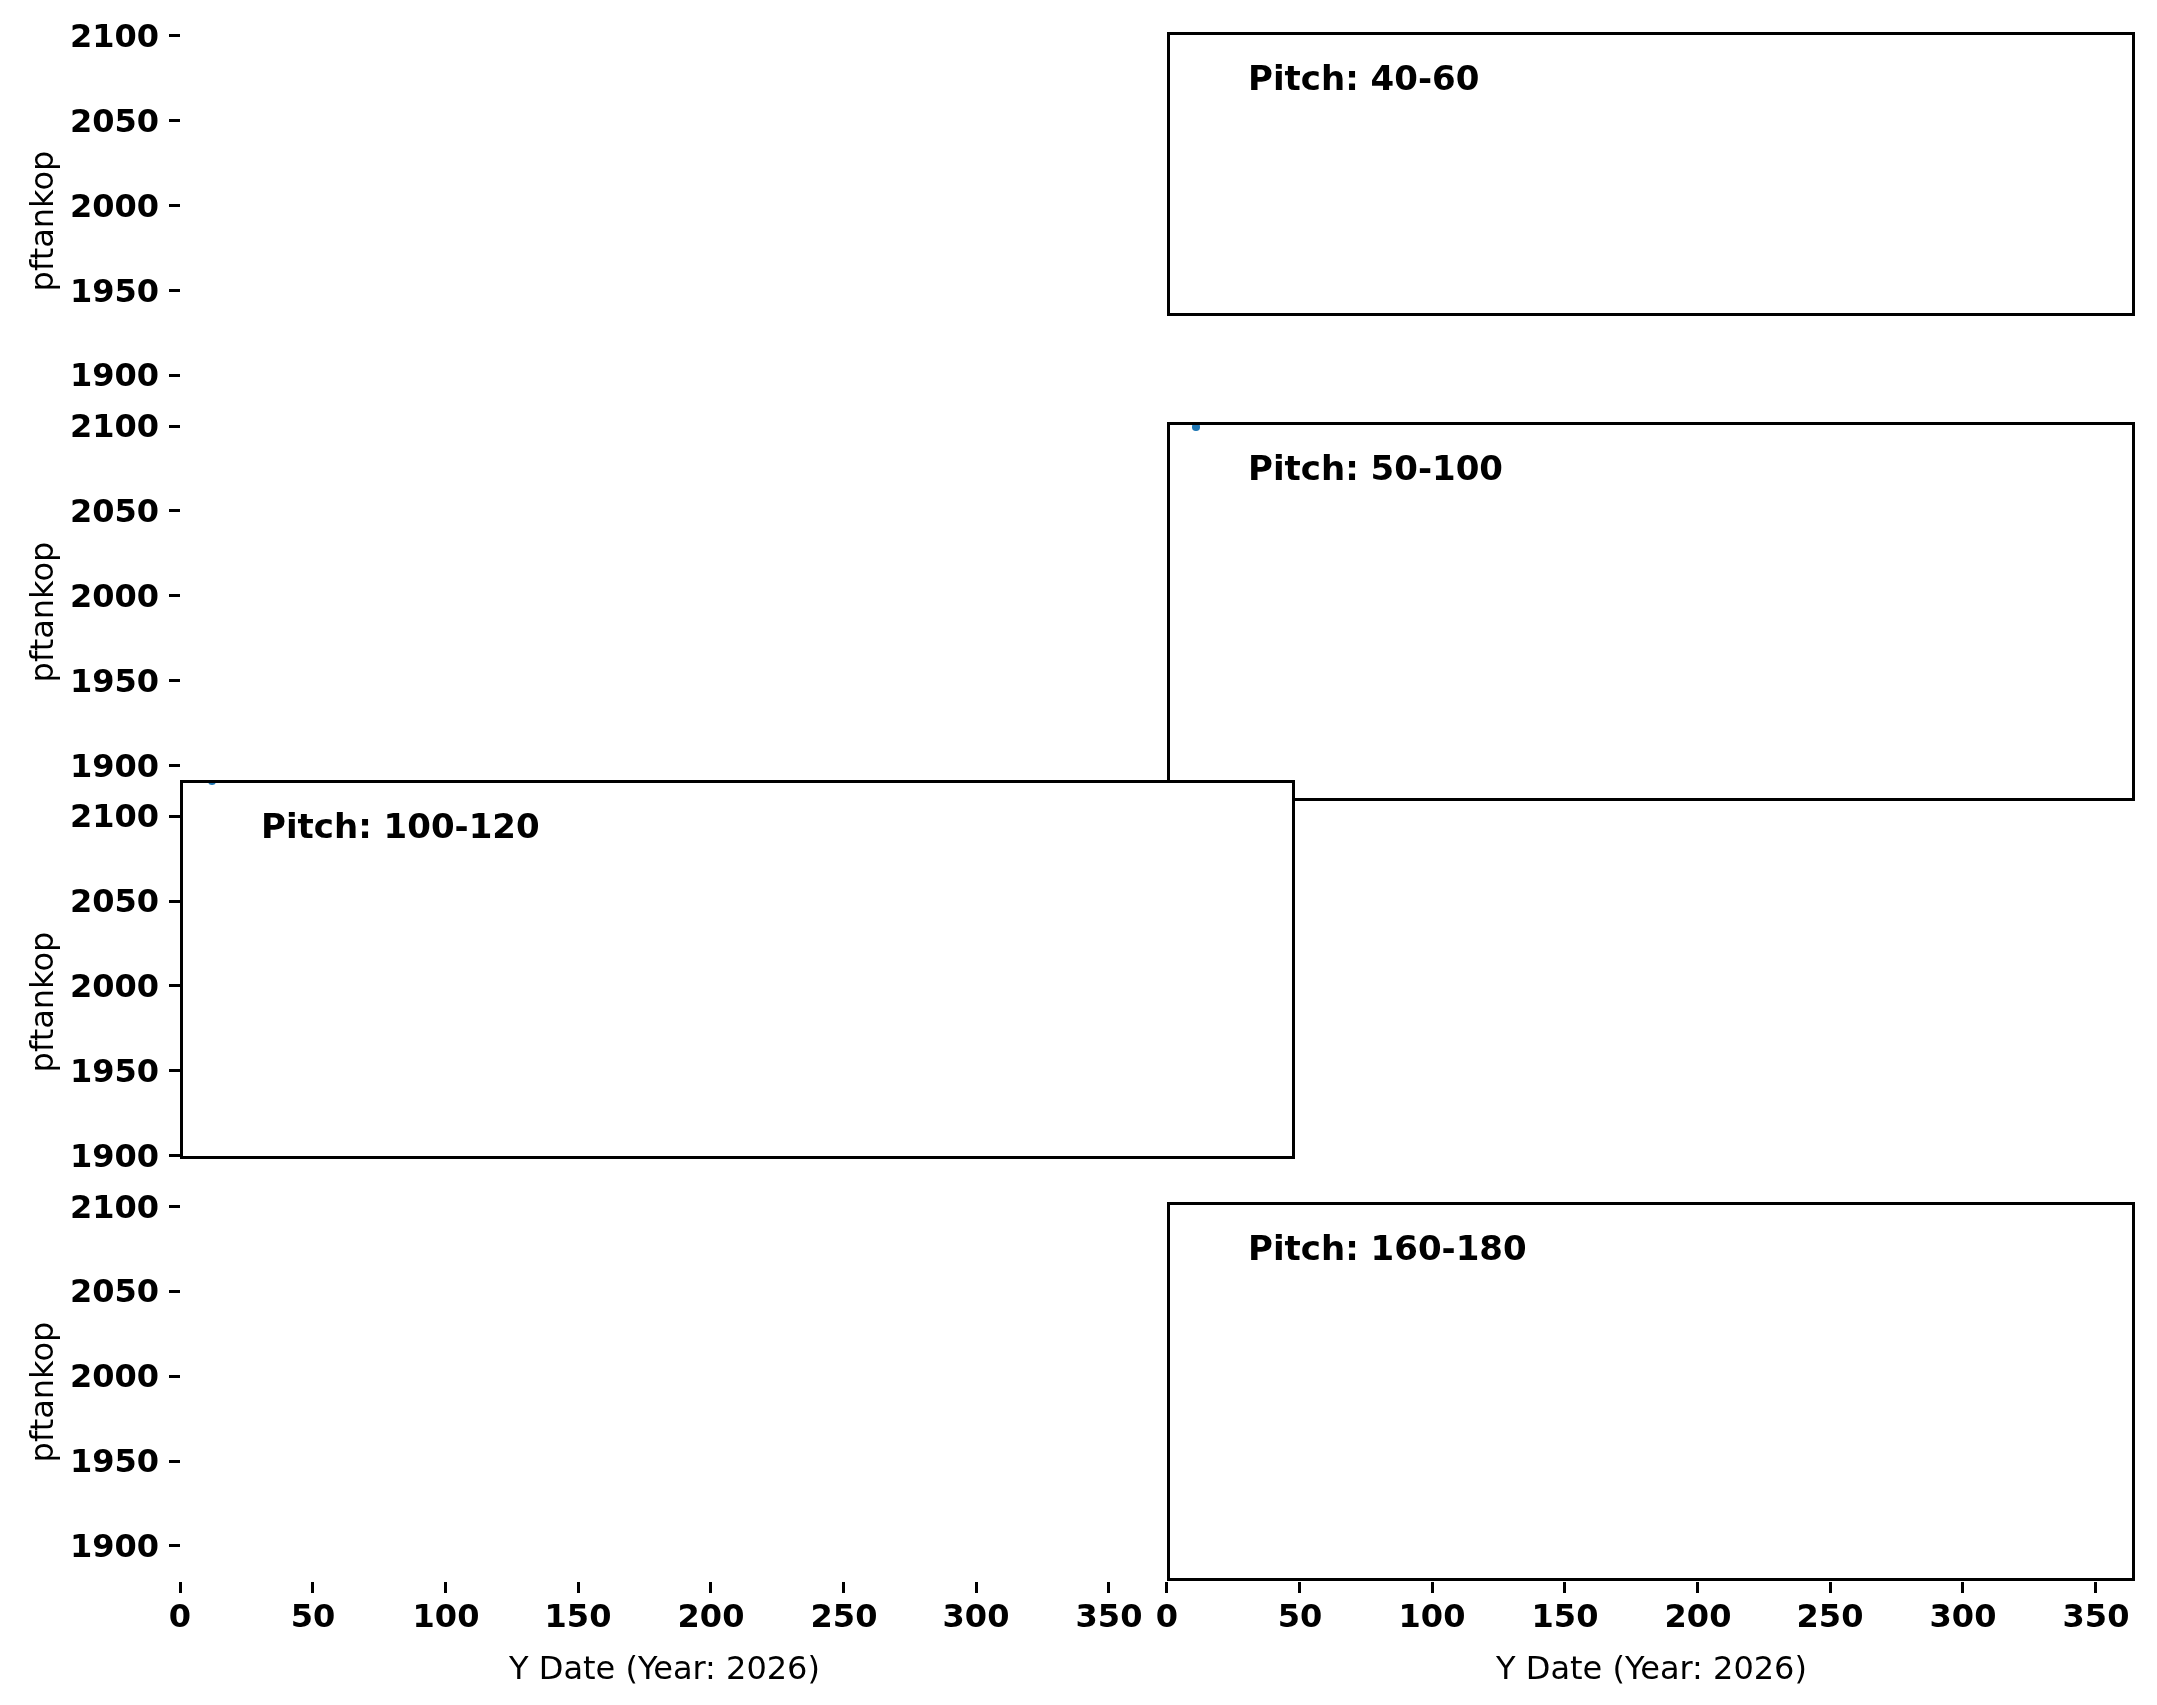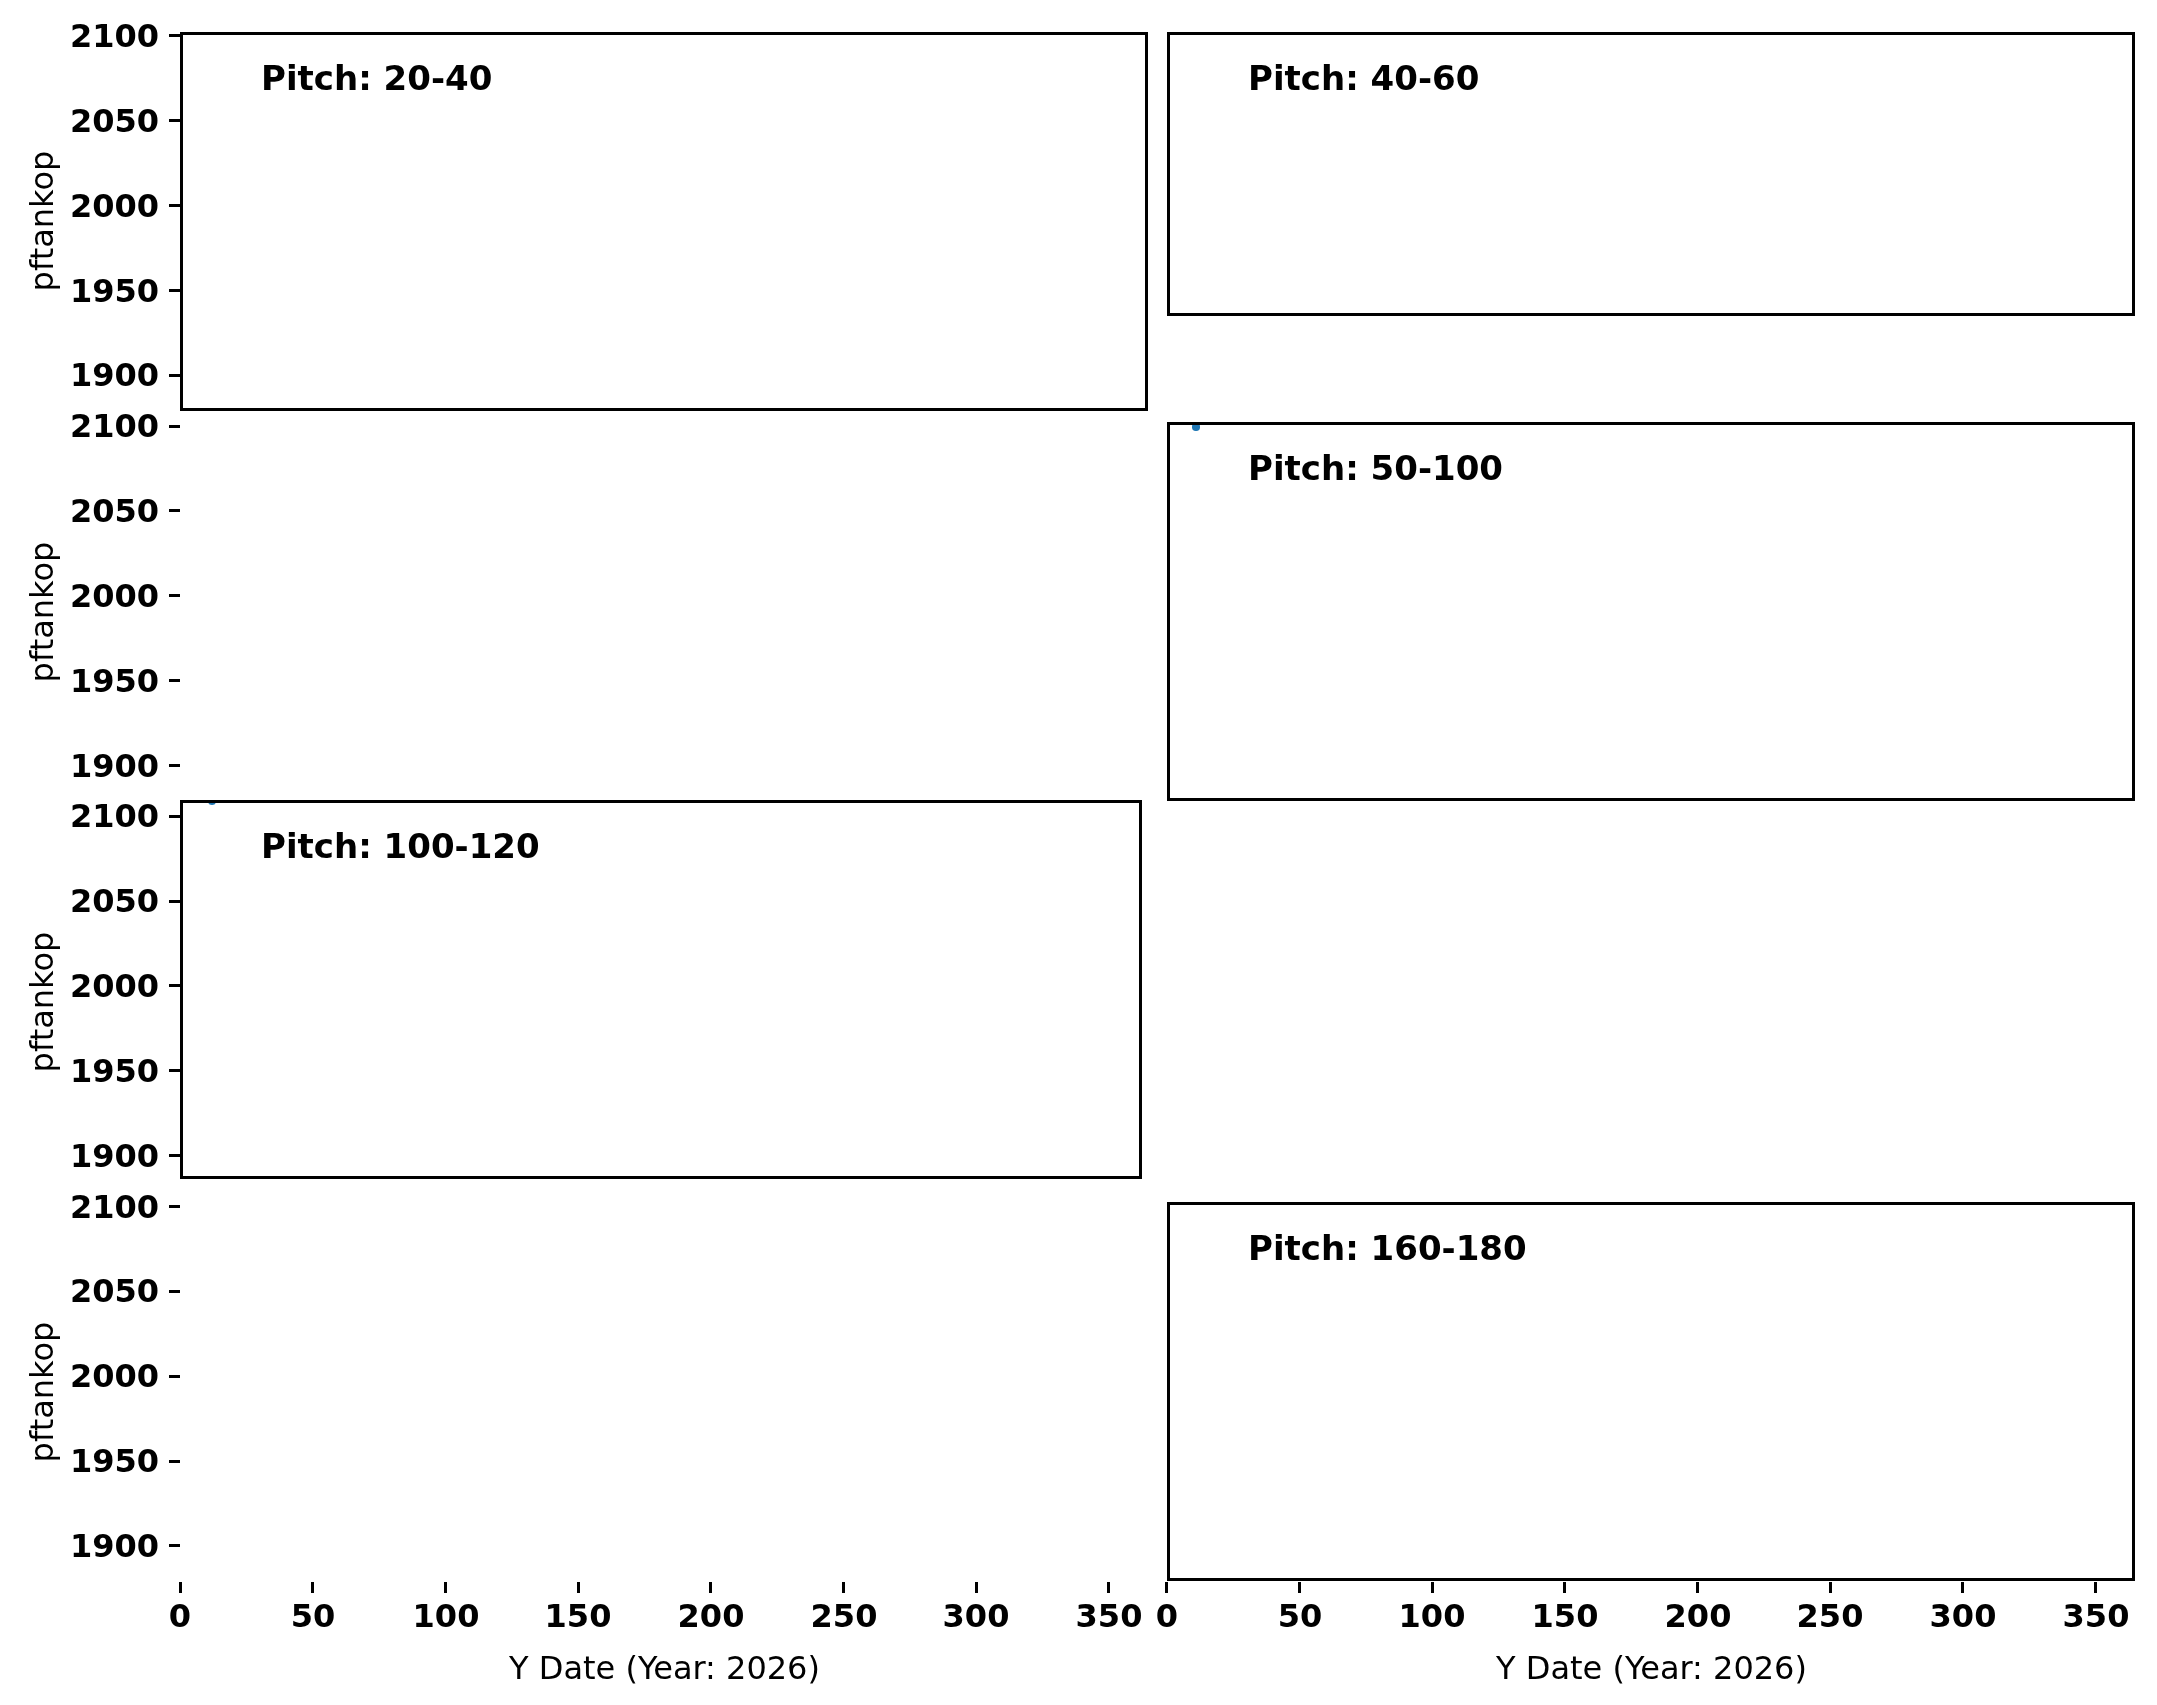--- a/index.html
+++ b/index.html
@@ -33,23 +33,20 @@
   .axis-label-y{
     position:absolute;width:336px;height:40px;line-height:40px;
     text-align:center;font-size:32px;font-weight:normal;white-space:nowrap;
     transform:rotate(-90deg);
   }
 </style>
 </head>
 <body>
 
 <div class="figure" id="figure">
-    <div class="subplot" style="left: 180px; top: 32px; width: 968px; height: 379px;">
-      <div class="subplot-title">Pitch: 20-40</div>
-    </div>
     <div class="ytick" style="left: 169px; top: 34px;"></div>
     <div class="ytick-label" style="left: 25px; top: 16px;">2100</div>
     <div class="ytick" style="left: 169px; top: 119px;"></div>
     <div class="ytick-label" style="left: 25px; top: 101px;">2050</div>
     <div class="ytick" style="left: 169px; top: 204px;"></div>
     <div class="ytick-label" style="left: 25px; top: 186px;">2000</div>
     <div class="ytick" style="left: 169px; top: 289px;"></div>
     <div class="ytick-label" style="left: 25px; top: 271px;">1950</div>
     <div class="ytick" style="left: 169px; top: 374px;"></div>
     <div class="ytick-label" style="left: 25px; top: 355px;">1900</div>
@@ -65,21 +62,21 @@
     <div class="ytick-label" style="left: 25px; top: 576px;">2000</div>
     <div class="ytick" style="left: 169px; top: 679px;"></div>
     <div class="ytick-label" style="left: 25px; top: 661px;">1950</div>
     <div class="ytick" style="left: 169px; top: 764px;"></div>
     <div class="ytick-label" style="left: 25px; top: 746px;">1900</div>
     <div class="axis-label-y" style="left: -126px; top: 592px;">pftankop</div>
     <div class="subplot" style="left: 1167px; top: 422px; width: 968px; height: 379px;">
       <div class="subplot-title">Pitch: 50-100</div>
       <div class="point" style="height: 7.6px; width: 7.6px; background: rgb(31, 119, 180); left: 22px; top: -2px;"></div>
     </div>
-    <div class="subplot" style="left: 180px; top: 800px; width: 962px; height: 379px;">
+    <div class="subplot" style="left: 180px; top: 780px; width: 1115px; height: 379px;">
       <div class="subplot-title">Pitch: 100-120</div>
       <div class="point" style="height: 7.6px; width: 7.6px; background: rgb(31, 119, 180); left: 25px; top: -6px;"></div>
     </div>
     <div class="ytick" style="left: 169px; top: 815px;"></div>
     <div class="ytick-label" style="left: 25px; top: 796px;">2100</div>
     <div class="ytick" style="left: 169px; top: 900px;"></div>
     <div class="ytick-label" style="left: 25px; top: 881px;">2050</div>
     <div class="ytick" style="left: 169px; top: 984px;"></div>
     <div class="ytick-label" style="left: 25px; top: 966px;">2000</div>
     <div class="ytick" style="left: 169px; top: 1069px;"></div>

